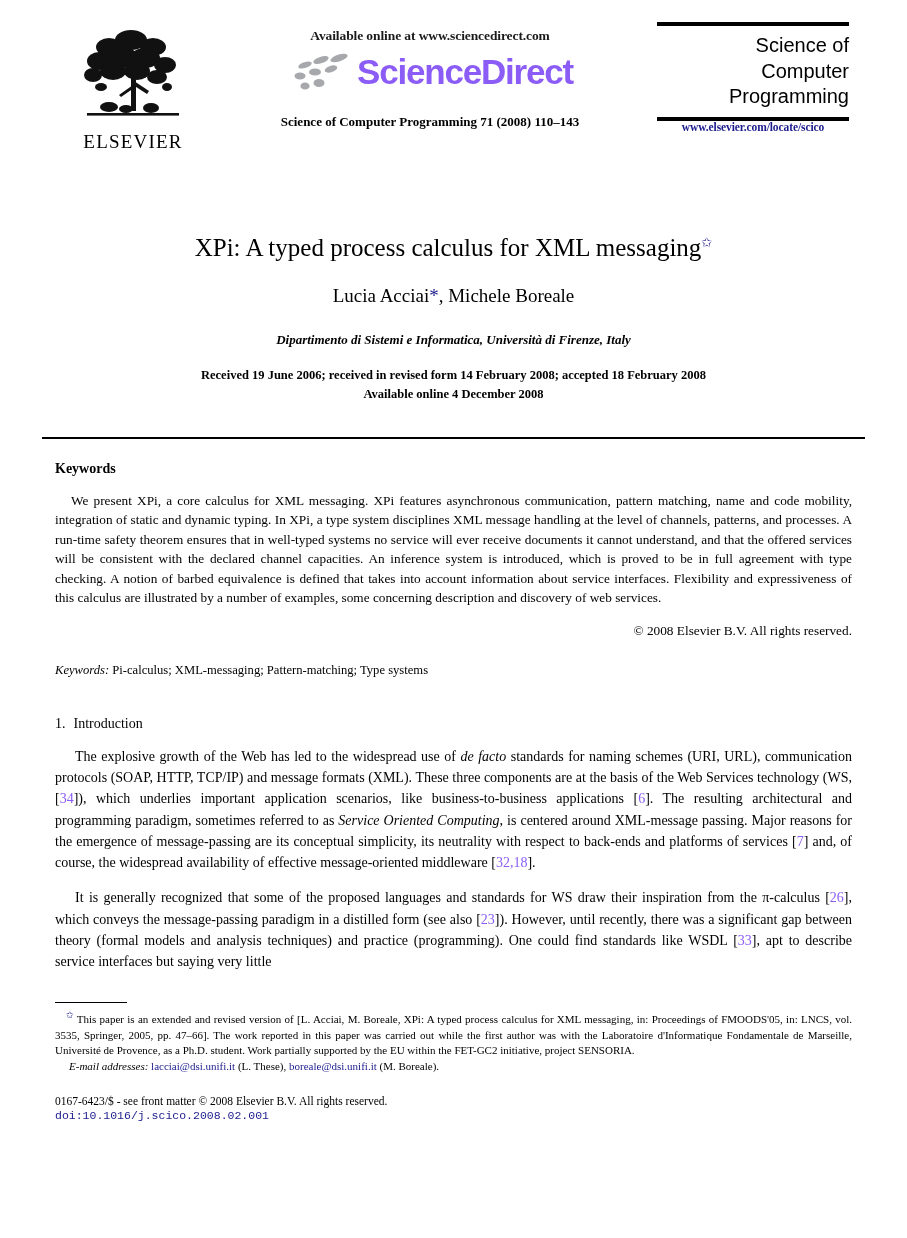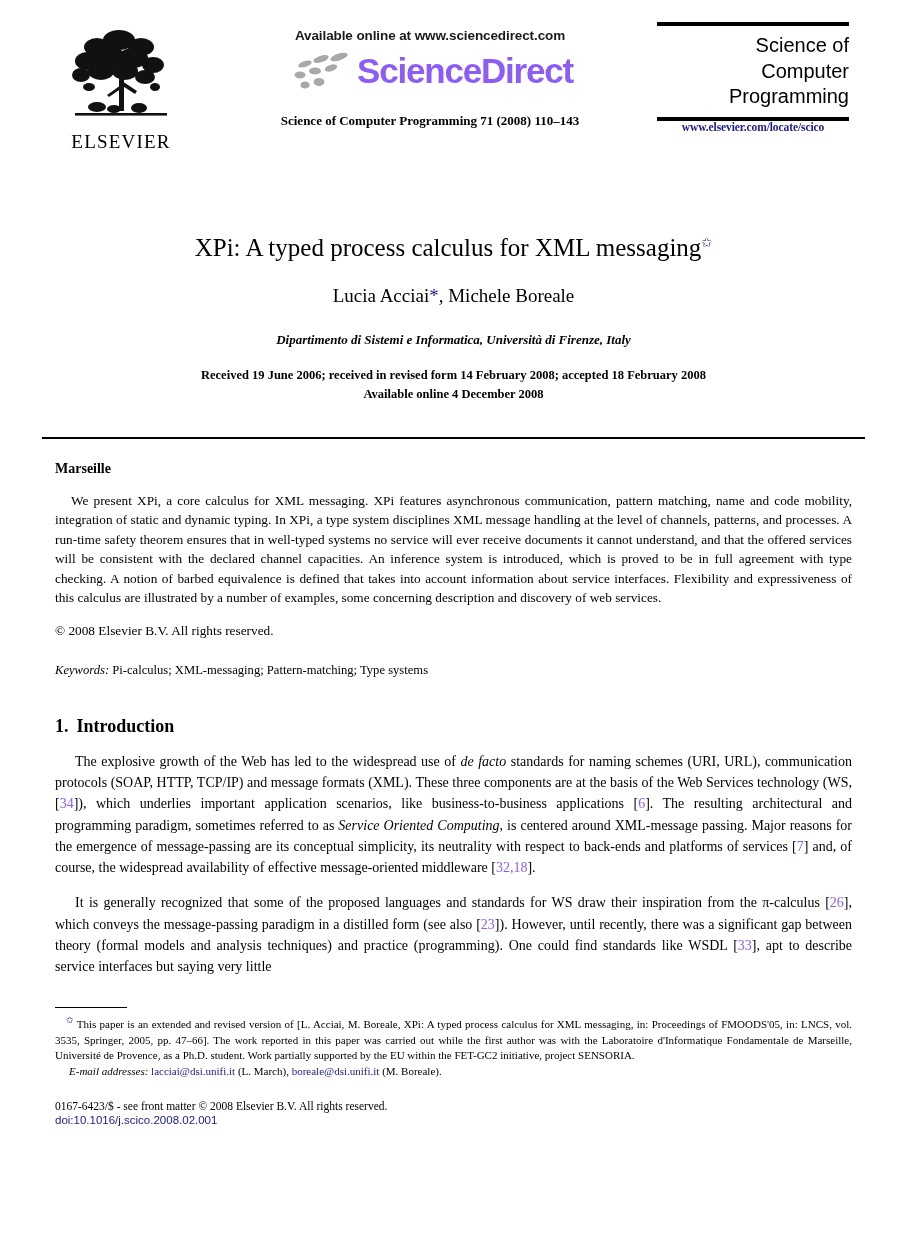--- a/index.html
+++ b/index.html
@@ -16,21 +16,21 @@
   .page { position:relative; width:907px; height:1238px; padding: 0; }
 
   
   .masthead {
     position: relative;
     height: 205px;
     margin: 0 40px;
   }
   .elsevier-logo {
     position: absolute;
-    left: 22px;
+    left: 34px;
     top: 25px;
     width: 118px;
     text-align: center;
   }
   .tree-svg { display:block; width:108px; height:105px; margin: 0 auto; }
   .elsevier-word {
     font-family: "Liberation Serif", serif;
     font-size: 19px;
     letter-spacing: 1.2px;
     margin-top: 1px;
@@ -38,21 +38,21 @@
   }
 
   .sd-block {
     position:absolute;
     left: 190px;
     top: 28px;
     width: 400px;
     text-align:center;
   }
   .sd-avail {
-    font-family: Liberation Sans, sans-serif;
+    font-family: Liberation Serif, serif;
     font-size: 13.5px;
     font-weight: bold;
     letter-spacing: -0.1px;
     color:#1a1a1a;
   }
   .sd-logo-row {
     display:flex;
     align-items:center;
     justify-content:center;
     margin-top: 6px;
@@ -162,33 +162,34 @@
     line-height: 1.47;
     text-align: justify;
     margin-top: 14px;
     text-indent: 16px;
   }
   .copyright-line {
     font-family: "Liberation Serif", serif;
     font-size: 13.3px;
     line-height: 1.47;
     margin-top: 0px;
+    text-align: right;
   }
   .keywords {
     font-family: "Liberation Serif", serif;
     font-size: 12.6px;
     margin-top: 22px;
   }
   .keywords i { }
 
   
   .section-h {
     font-family: "Liberation Serif", serif;
-    font-size: 18px;
-    font-weight: bold;
+    font-size: 14px;
+    font-weight: normal;
     margin: 38px 0 0 0;
   }
   .section-h .num { margin-right: 8px; }
   .body-p {
     font-family: "Liberation Serif", serif;
     font-size: 14px;
     line-height: 1.52;
     text-align: justify;
     margin-top: 14px;
     text-indent: 20px;
@@ -216,21 +217,21 @@
   .fn-indent { text-indent: 11px; }
   .fn-email { text-indent: 14px; }
   .link { color:#1a1a8c; }
 
   .issn-block { margin: 18px 55px 0 55px; }
   .issn {
     font-family: "Liberation Serif", serif;
     font-size: 11.5px;
     line-height: 1.45;
   }
-  .doi { color:#1a1a8c; font-family:Liberation Sans, sans-serif; font-size:11.5px; }
+  .doi { color:#1a1a8c; font-family:Liberation Mono, monospace; font-size:11.5px; }
 </style>
 </head>
 <body>
 
 <div class="page">
 
   <div class="masthead">
 
     <div class="elsevier-logo">
       <svg class="tree-svg" viewBox="0 0 108 105" aria-hidden="true">
@@ -298,38 +299,38 @@
     <div class="affil">Dipartimento di Sistemi e Informatica, Università di Firenze, Italy</div>
     <div class="dates">
       <div>Received 19 June 2006; received in revised form 14 February 2008; accepted 18 February 2008</div>
       <div>Available online 4 December 2008</div>
     </div>
   </div>
 
   <hr class="rule-thick">
 
   <div class="abstract-wrap">
-    <div class="abstract-h">Marseille</div>
+    <div class="abstract-h">Keywords</div>
     <p class="abstract-p">We present XPi, a core calculus for XML messaging. XPi features asynchronous communication, pattern matching, name and code mobility, integration of static and dynamic typing. In XPi, a type system disciplines XML message handling at the level of channels, patterns, and processes. A run-time safety theorem ensures that in well-typed systems no service will ever receive documents it cannot understand, and that the offered services will be consistent with the declared channel capacities. An inference system is introduced, which is proved to be in full agreement with type checking. A notion of barbed equivalence is defined that takes into account information about service interfaces. Flexibility and expressiveness of this calculus are illustrated by a number of examples, some concerning description and discovery of web services.</p>
     <div class="copyright-line">© 2008 Elsevier B.V. All rights reserved.</div>
     <div class="keywords"><i>Keywords:</i> <span>Pi-calculus; XML-messaging; Pattern-matching; Type systems</span></div>
   </div>
 
   <div class="abstract-wrap">
     <div class="section-h"><span class="num">1.</span><span>Introduction</span></div>
 
     <p class="body-p"><span>The explosive growth of the Web has led to the widespread use of </span><span class="it">de facto</span><span> standards for naming schemes (URI, URL), communication protocols (SOAP, HTTP, TCP/IP) and message formats (XML). These three components are at the basis of the Web Services technology (WS, [</span><span class="ref">34</span><span>]), which underlies important application scenarios, like business-to-business applications [</span><span class="ref">6</span><span>]. The resulting architectural and programming paradigm, sometimes referred to as </span><span class="it">Service Oriented Computing</span><span>, is centered around XML-message passing. Major reasons for the emergence of message-passing are its conceptual simplicity, its neutrality with respect to back-ends and platforms of services [</span><span class="ref">7</span><span>] and, of course, the widespread availability of effective message-oriented middleware [</span><span class="ref">32,18</span><span>].</span></p>
 
     <p class="body-p"><span>It is generally recognized that some of the proposed languages and standards for WS draw their inspiration from the π-calculus [</span><span class="ref">26</span><span>], which conveys the message-passing paradigm in a distilled form (see also [</span><span class="ref">23</span><span>]). However, until recently, there was a significant gap between theory (formal models and analysis techniques) and practice (programming). One could find standards like WSDL [</span><span class="ref">33</span><span>], apt to describe service interfaces but saying very little</span></p>
   </div>
 
   <div class="footnotes">
     <hr class="foot-rule">
     <p class="fn fn-indent"><span class="fn-mark fn-star-blue">✩</span> <span>This paper is an extended and revised version of [L. Acciai, M. Boreale, XPi: A typed process calculus for XML messaging, in: Proceedings of FMOODS'05, in: LNCS, vol. 3535, Springer, 2005, pp. 47–66]. The work reported in this paper was carried out while the first author was with the Laboratoire d'Informatique Fondamentale de Marseille, Université de Provence, as a Ph.D. student. Work partially supported by the EU within the FET-GC2 initiative, project SENSORIA.</span></p>
-    <p class="fn fn-email"><i>E-mail addresses:</i> <span class="link">lacciai@dsi.unifi.it</span><span> (L. March), </span><span class="link">boreale@dsi.unifi.it</span><span> (M. Boreale).</span></p>
+    <p class="fn fn-email"><i>E-mail addresses:</i> <span class="link">lacciai@dsi.unifi.it</span><span> (L. These), </span><span class="link">boreale@dsi.unifi.it</span><span> (M. Boreale).</span></p>
   </div>
 
   <div class="issn-block">
     <div class="issn">0167-6423/$ - see front matter © 2008 Elsevier B.V. All rights reserved.</div>
     <div class="doi">doi:10.1016/j.scico.2008.02.001</div>
   </div>
 
 </div>
 
 </body></html>

